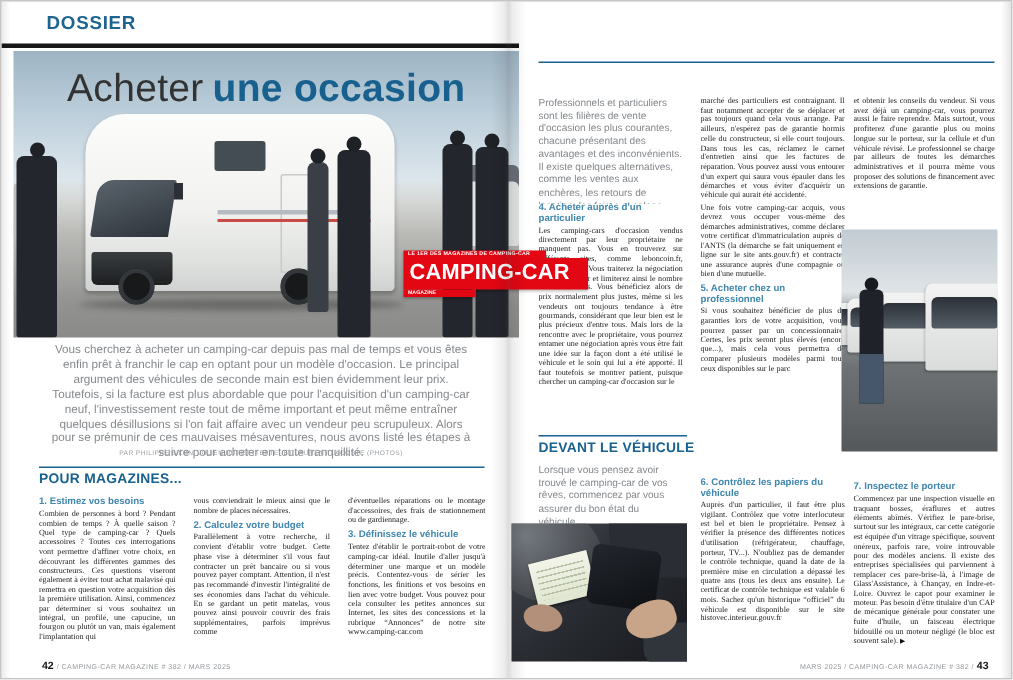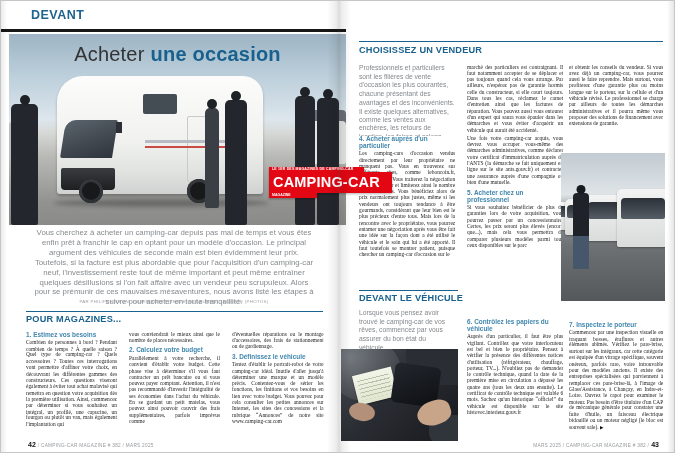--- a/index.html
+++ b/index.html
@@ -14,21 +14,21 @@
   .edge-l{position:absolute;left:0;top:0;width:6px;height:100%;z-index:69;pointer-events:none;
           background:linear-gradient(90deg,rgba(0,0,0,.08),rgba(0,0,0,0));}
 
   
   .kicker{position:absolute;left:30px;top:7px;font-size:12.5px;font-weight:700;color:#1d6490;letter-spacing:.5px;}
   .top-rule{position:absolute;left:0;top:28px;width:345px;height:2.5px;background:#161616;}
 
   
   .photo-main{position:absolute;left:8px;top:33px;width:337px;height:191px;overflow:hidden;
     background:linear-gradient(180deg,#9eb4c4 0%,#bccfdb 22%,#dde6ec 45%,#d6d8d6 52%,#b9bab6 64%,#929290 88%,#8a8a88 100%);}
-  .main-title{position:absolute;left:0;top:9px;width:100%;text-align:center;font-size:20px;color:#333;letter-spacing:.2px;}
+  .main-title{position:absolute;left:0;top:9px;width:100%;text-align:center;font-size:26px;color:#333;letter-spacing:.2px;}
   .main-title .t2{color:#18618e;font-weight:700;margin-left:6px;}
   .bg-van-l{position:absolute;left:0;top:88px;width:26px;height:38px;background:#b9bdbe;border-radius:3px;}
   .bg-van-r{position:absolute;right:0;top:76px;width:46px;height:54px;background:#e3e5e4;border-radius:4px 4px 2px 2px;box-shadow:inset 0 11px 0 #6a7078;}
   .mh{position:absolute;left:48px;top:42px;width:206px;height:118px;border-radius:26px 20px 3px 3px;
       background:linear-gradient(180deg,#fcfcfb 0%,#f1f2f0 55%,#e0e2e0 82%,#cfd2d0 100%);box-shadow:0 2px 3px rgba(0,0,0,.25);}
   .mh-ws{position:absolute;left:6px;top:44px;width:52px;height:38px;background:linear-gradient(160deg,#5a636c,#2e343b);border-radius:10px 2px 0 2px;transform:skewX(-9deg);}
   .mh-grille{position:absolute;left:4px;top:92px;width:54px;height:22px;background:linear-gradient(#3a3d40,#1d1f21);border-radius:2px 2px 4px 4px;}
   .mh-mirror{position:absolute;left:59px;top:46px;width:6px;height:11px;background:#2c3036;}
   .mh-sidewin{position:absolute;left:86px;top:18px;width:34px;height:20px;background:#444c54;border-radius:2px;}
   .mh-door{position:absolute;left:130px;top:40px;width:26px;height:64px;border:1px solid #c8cbc9;border-radius:2px;}
@@ -117,21 +117,21 @@
   .footer{position:absolute;top:440px;font-size:4.7px;color:#94989c;letter-spacing:.3px;text-transform:uppercase;white-space:nowrap;}
   .footer-l{left:25px;}
   .footer-r{right:13px;text-align:right;}
   .pnum{font-size:7px;font-weight:700;color:#111;letter-spacing:0;margin:0 2px;}
 </style>
 </head>
 <body>
 
 <div class="sheet">
 
-  <div class="kicker">DEVANT</div>
+  <div class="kicker">DOSSIER</div>
   <div class="top-rule"></div>
 
   <div class="photo-main">
     <div class="bg-van-l"></div>
     <div class="bg-van-r"></div>
     <div class="mh">
       <div class="mh-ws"></div>
       <div class="mh-grille"></div>
       <div class="mh-mirror"></div>
       <div class="mh-sidewin"></div>
@@ -177,21 +177,20 @@
     <div class="para">d'éventuelles réparations ou le montage d'accessoires, des frais de stationnement ou de gardiennage.</div>
     <div class="item-title">3. Définissez le véhicule</div>
     <div class="para">Tentez d'établir le portrait-robot de votre camping-car idéal. Inutile d'aller jusqu'à déterminer une marque et un modèle précis. Contentez-vous de sérier les fonctions, les finitions et vos besoins en lien avec votre budget. Vous pouvez pour cela consulter les petites annonces sur Internet, les sites des concessions et la rubrique “Annonces” de notre site www.camping-car.com</div>
   </div>
 
   <div class="footer footer-l">
     <span class="pnum">42</span><span>/ Camping-Car Magazine # 382 / Mars 2025</span>
   </div>
 
   <div class="sec-rule rule-vendeur"></div>
-  <div class="sec-head head-vendeur">CHOISISSEZ UN VENDEUR</div>
 
   <div class="intro intro-vendeur">Professionnels et particuliers sont les filières de vente d'occasion les plus courantes, chacune présentant des avantages et des inconvénients. Il existe quelques alternatives, comme les ventes aux enchères, les retours de location, les foires et salons.</div>
 
   <div class="body-col colRA">
     <div class="item-title first">4. Acheter auprès d'un particulier</div>
     <div class="para">Les camping-cars d'occasion vendus directement par leur propriétaire ne manquent pas. Vous en trouverez sur différents sites, comme leboncoin.fr, paruvendu.fr... Vous traiterez la négociation avec le vendeur et limiterez ainsi le nombre d'intermédiaires. Vous bénéficiez alors de prix normalement plus justes, même si les vendeurs ont toujours tendance à être gourmands, considérant que leur bien est le plus précieux d'entre tous. Mais lors de la rencontre avec le propriétaire, vous pourrez entamer une négociation après vous être fait une idée sur la façon dont a été utilisé le véhicule et le soin qui lui a été apporté. Il faut toutefois se montrer patient, puisque chercher un camping-car d'occasion sur le</div>
   </div>
 
   <div class="body-col colRB1">
     <div class="para">marché des particuliers est contraignant. Il faut notamment accepter de se déplacer et pas toujours quand cela vous arrange. Par ailleurs, n'espérez pas de garantie hormis celle du constructeur, si elle court toujours. Dans tous les cas, réclamez le carnet d'entretien ainsi que les factures de réparation. Vous pouvez aussi vous entourer d'un expert qui saura vous épauler dans les démarches et vous éviter d'acquérir un véhicule qui aurait été accidenté.</div>

